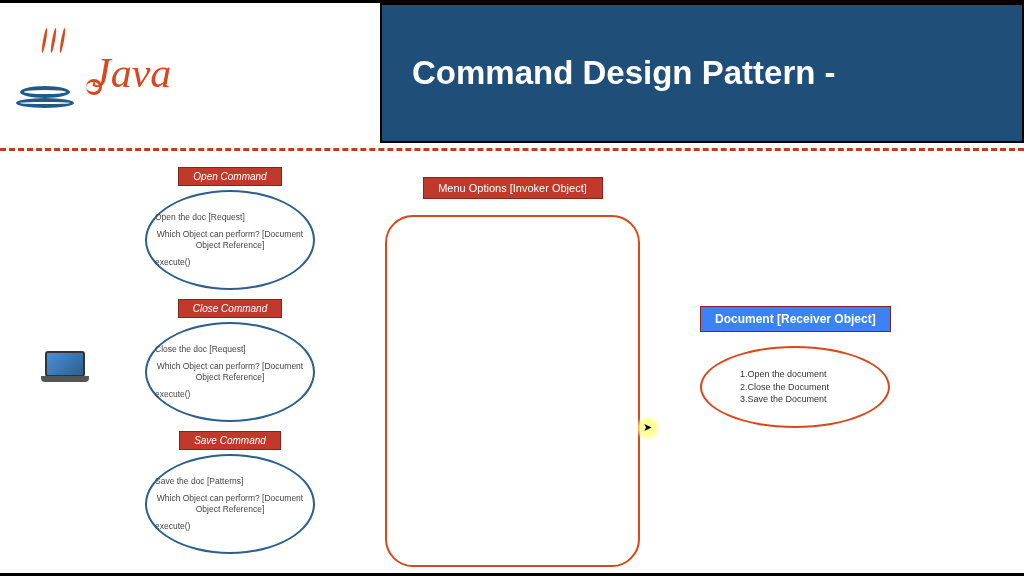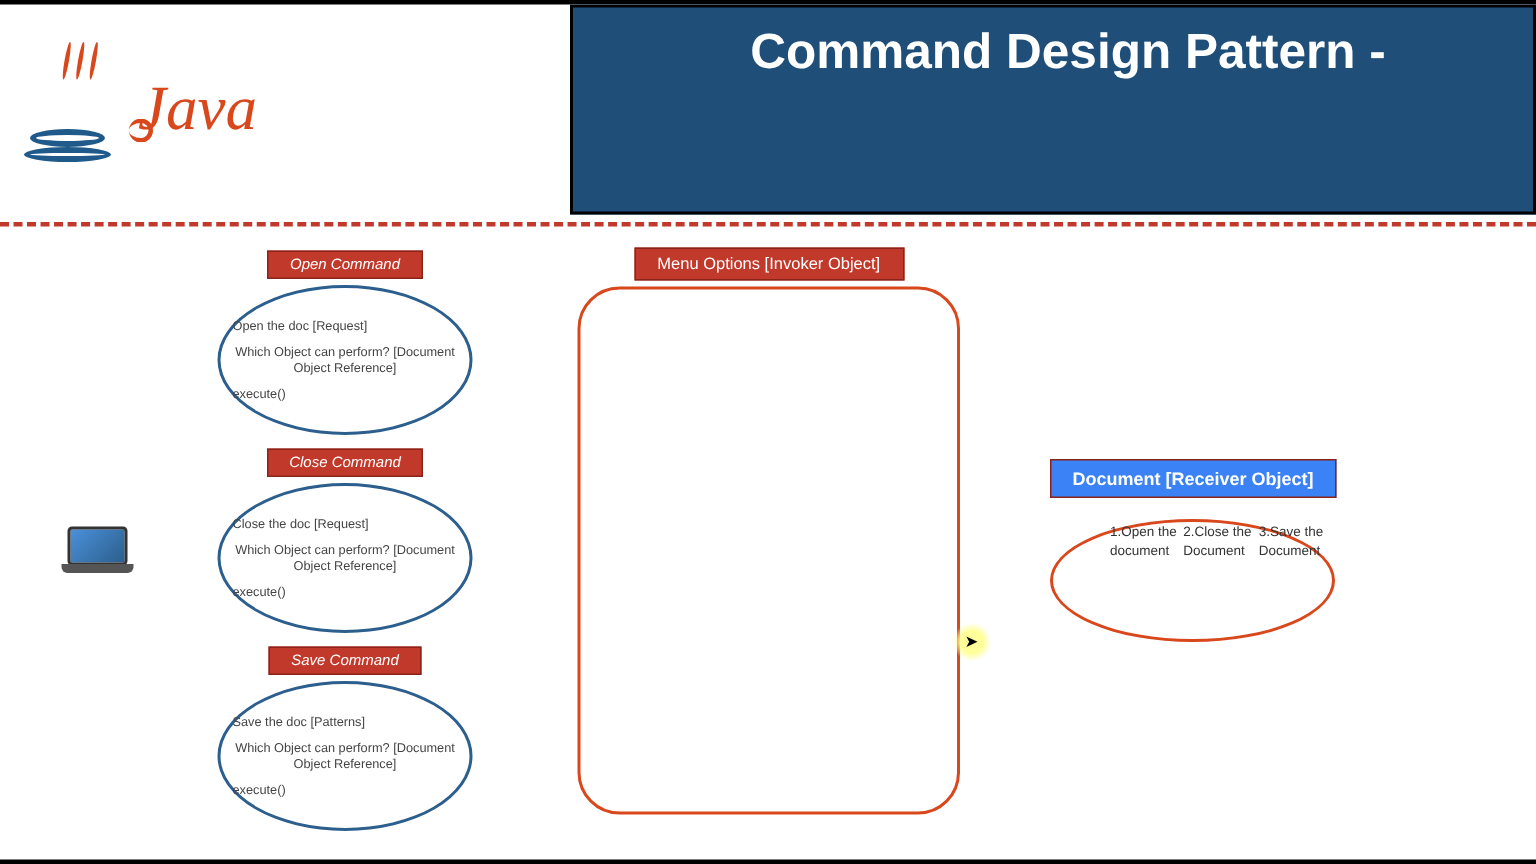--- a/index.html
+++ b/index.html
@@ -9,39 +9,39 @@
 .java-logo { display: flex; align-items: center; gap: 2px; }
 .cup { position: relative; width: 70px; height: 80px; }
 .steam { position: absolute; top: -5px; left: 20px; }
 .steam-line { width: 3px; height: 25px; background: #d9481c; border-radius: 50%; display: inline-block; margin: 0 3px; transform: skewX(-10deg); }
 .cup-body { position: absolute; bottom: 15px; width: 50px; height: 12px; border: 4px solid #1f5a8a; border-radius: 50%; }
 .cup-body2 { position: absolute; bottom: 5px; width: 58px; height: 10px; border: 4px solid #1f5a8a; border-radius: 50%; left: -4px; }
 .cup-handle { position: absolute; right: -12px; bottom: 18px; width: 16px; height: 16px; border: 3px solid #d9481c; border-radius: 50%; border-left: none; }
 .logo-text { display: flex; flex-direction: column; }
 .java-text { font-size: 42px; color: #d9481c; font-family: Georgia, serif; font-style: italic; }
 .dp-text { font-size: 32px; color: #3a7a9c; font-family: Georgia, serif; letter-spacing: 1px; text-shadow: 1px 1px 2px rgba(0,0,0,0.2); }
-.title-section { flex: 1; background: #1f4e79; color: #fff; border: 2px solid #000; display: flex; flex-direction: row; justify-content: center; padding: 10px 10px 10px 30px; }
+.title-section { flex: 1; background: #1f4e79; color: #fff; border: 2px solid #000; display: flex; flex-direction: column; justify-content: center; padding: 10px 10px 10px 30px; }
 .title-line { font-size: 33px; font-weight: bold; }
 .divider { height: 0; border-top: 3px dashed #c0392b; margin: 5px 0 10px; }
 .content { position: relative; height: 420px; }
 .laptop { position: absolute; left: 45px; top: 190px; width: 48px; height: 34px; }
 .laptop-screen { width: 40px; height: 26px; background: linear-gradient(135deg, #4a90d9, #2c5f8d); border: 2px solid #333; border-radius: 3px; }
 .laptop-base { width: 48px; height: 6px; background: #555; border-radius: 0 0 4px 4px; margin-top: -1px; margin-left: -4px; }
 .commands-col { position: absolute; left: 135px; top: 5px; width: 190px; }
 .cmd-block { margin-bottom: 8px; text-align: center; }
 .cmd-label { display: inline-block; background: #c0392b; color: #fff; font-size: 10px; padding: 3px 14px; border: 1px solid #8b2318; font-style: italic; }
 .ellipse { width: 170px; height: 100px; border: 2px solid #2c5f8d; border-radius: 50%; margin: 4px auto 0; display: flex; flex-direction: column; justify-content: center; align-items: flex-start; font-size: 8.5px; color: #444; padding: 8px; text-align: center; line-height: 1.3; }
 .ellipse .line1 { margin-bottom: 6px; }
 .ellipse .line2 { margin-bottom: 6px; }
 .invoker { position: absolute; left: 385px; top: 0; width: 255px; }
-.invoker-label { background: #c0392b; color: #fff; font-size: 11px; padding: 4px 12px; text-align: center; border: 1px solid #8b2318; width: 180px; margin: 4px auto; }
+.invoker-label { background: #c0392b; color: #fff; font-size: 11px; padding: 4px 12px; text-align: center; border: 1px solid #8b2318; width: 180px; margin: 16px auto; }
 .invoker-box { width: 255px; height: 352px; border: 2px solid #d9481c; border-radius: 28px; margin-top: 4px; }
 .receiver { position: absolute; left: 700px; top: 145px; width: 225px; }
 .receiver-label { background: #3b82f6; color: #fff; font-size: 12px; padding: 5px 14px; border: 1px solid #8b2318; display: inline-block; font-weight: bold; }
-.receiver-ellipse { width: 190px; height: 82px; border: 2px solid #d9481c; border-radius: 50%; margin-top: 14px; display: flex; flex-direction: row; justify-content: center; padding-left: 38px; font-size: 9px; color: #333; line-height: 1.4; }
+.receiver-ellipse { width: 190px; height: 82px; border: 2px solid #d9481c; border-radius: 50%; margin-top: 14px; display: flex; flex-direction: column; justify-content: center; padding-left: 38px; font-size: 9px; color: #333; line-height: 1.4; }
 .cursor { position: absolute; left: 635px; top: 254px; width: 26px; height: 26px; background: radial-gradient(circle, #ffff99 40%, rgba(255,255,153,0) 70%); border-radius: 50%; }
 .cursor-arrow { position: absolute; left: 8px; top: 6px; font-size: 11px; color: #000; }
 </style>
 </head>
 <body>
 
 <div class="header">
   <div class="logo-section">
     <div class="java-logo">
       <div class="cup">

